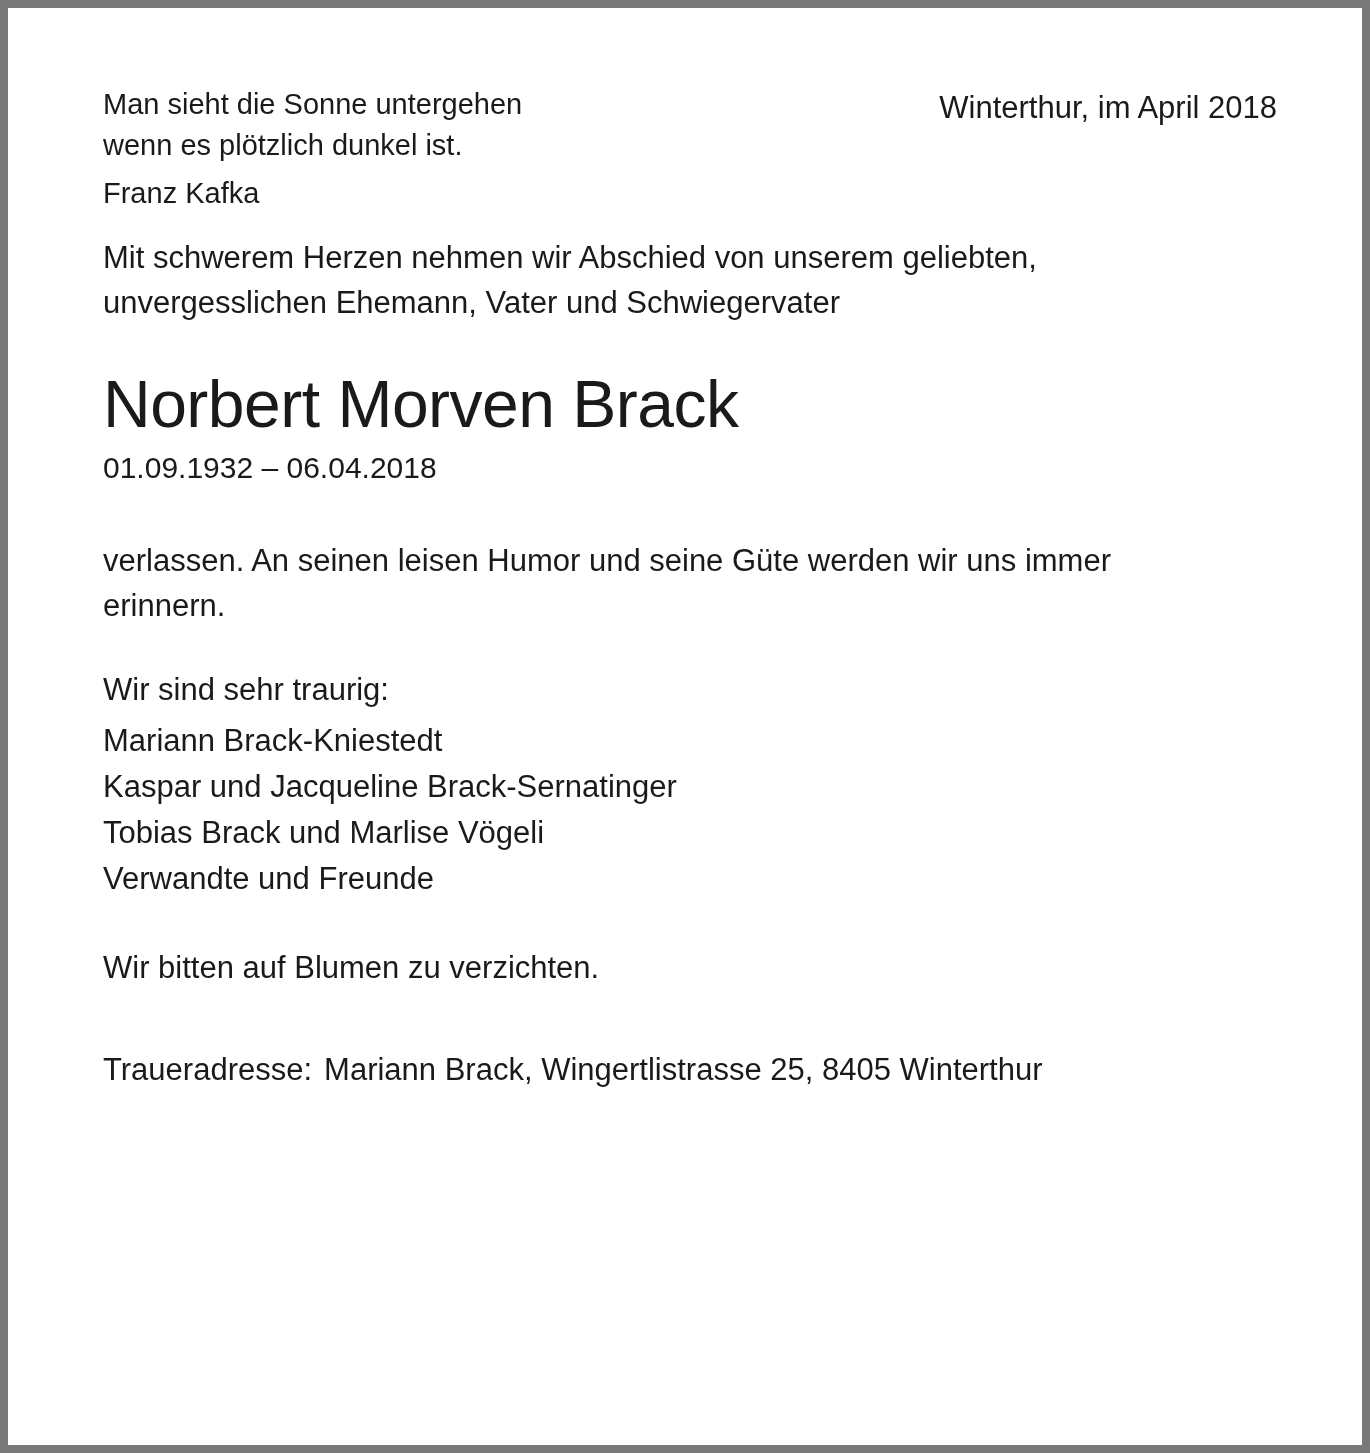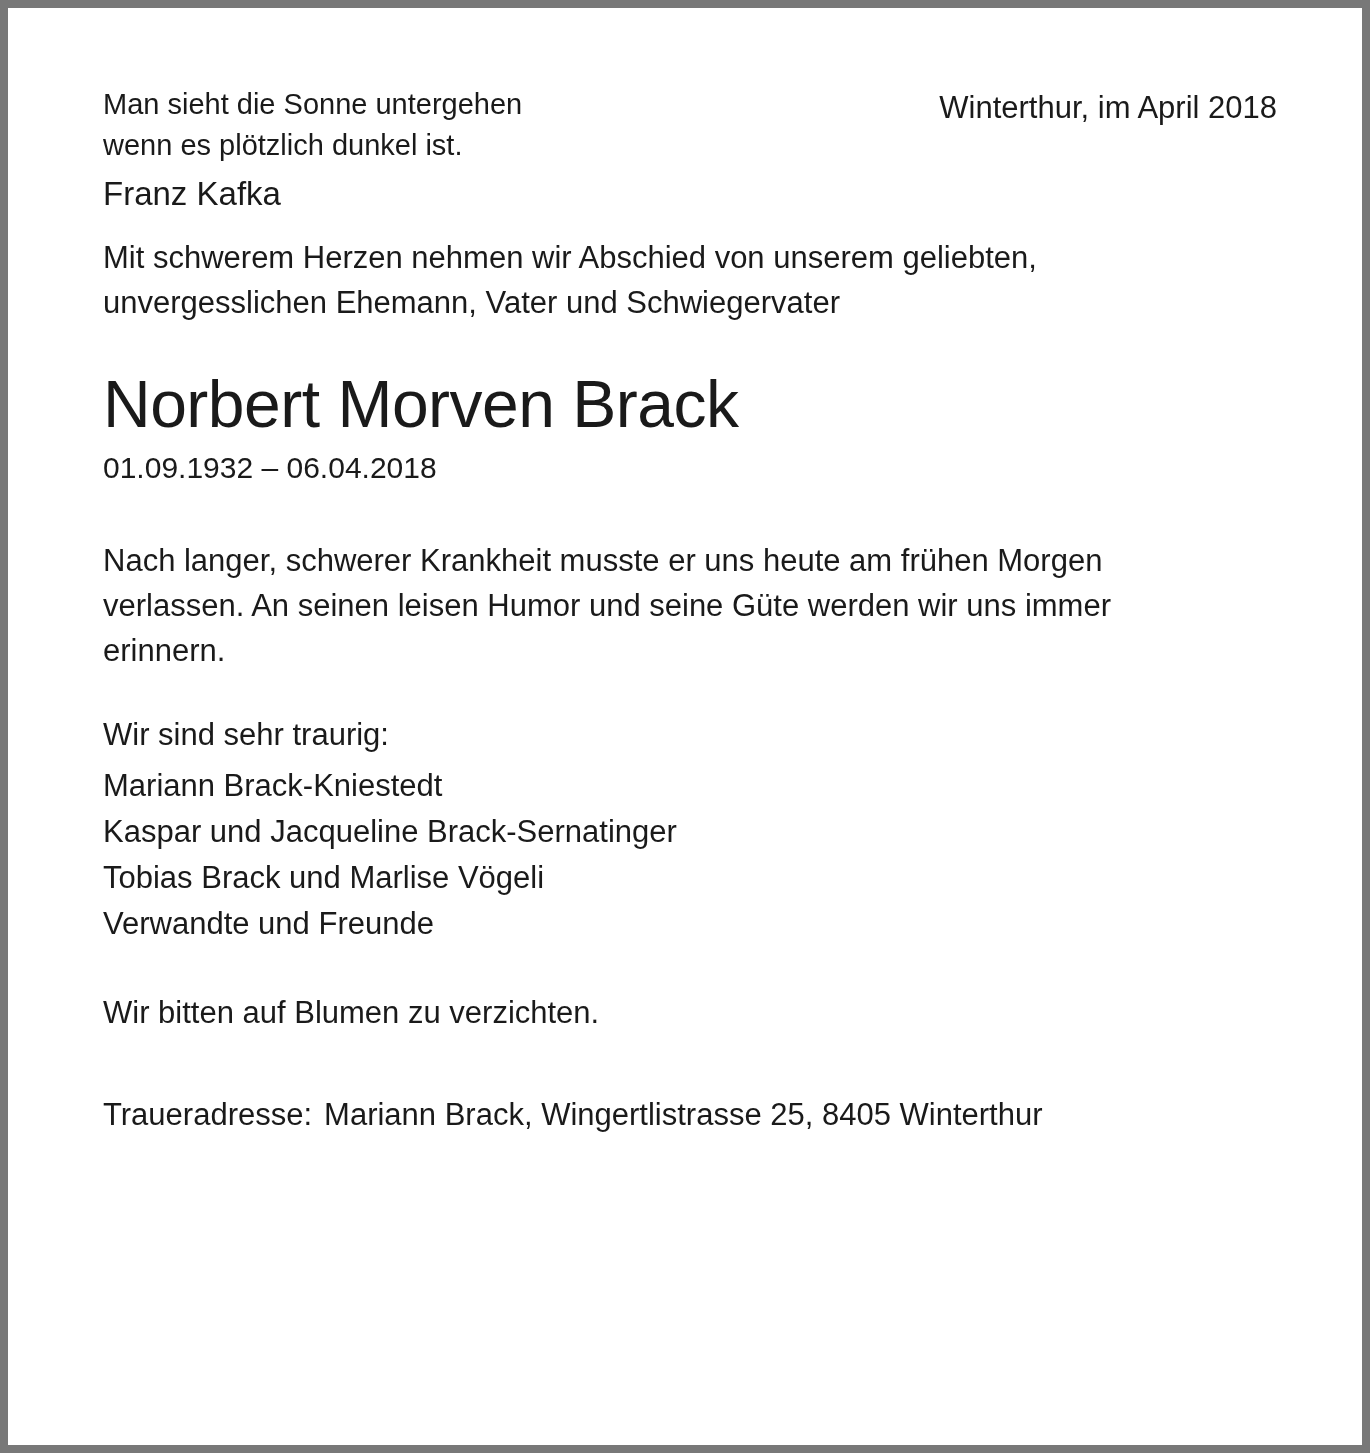--- a/index.html
+++ b/index.html
@@ -19,21 +19,21 @@
     color:var(--text);
     font-family:"Liberation Sans","DejaVu Sans",sans-serif;
     font-stretch:condensed;
     padding:76px 60px 0 95px;
     overflow:hidden;
   }
   .line{display:block;}
 
   
   .quote{font-size:29px;line-height:41px;}
-  .quote-attribution{margin-top:7px;font-size:33px;line-height:41px;}
+  .quote-attribution{margin-top:7px;font-size:29px;line-height:41px;}
 
   
   .dateline{
     position:absolute;
     top:77px;
     right:85px;
     font-size:31px;
     line-height:45px;
   }
 
@@ -82,21 +82,20 @@
 
   <div class="intro">
     <span class="line">Mit schwerem Herzen nehmen wir Abschied von unserem geliebten,</span>
     <span class="line">unvergesslichen Ehemann, Vater und Schwiegervater</span>
   </div>
 
   <h1 class="name">Norbert Morven Brack</h1>
   <div class="dates">01.09.1932 – 06.04.2018</div>
 
   <div class="obituary">
-    <span class="line">Nach langer, schwerer Krankheit musste er uns heute am frühen Morgen</span>
     <span class="line">verlassen. An seinen leisen Humor und seine Güte werden wir uns immer</span>
     <span class="line">erinnern.</span>
   </div>
 
   <div class="traurig">Wir sind sehr traurig:</div>
 
   <div class="mourners">
     <span class="line">Mariann Brack-Kniestedt</span>
     <span class="line">Kaspar und Jacqueline Brack-Sernatinger</span>
     <span class="line">Tobias Brack und Marlise Vögeli</span>

